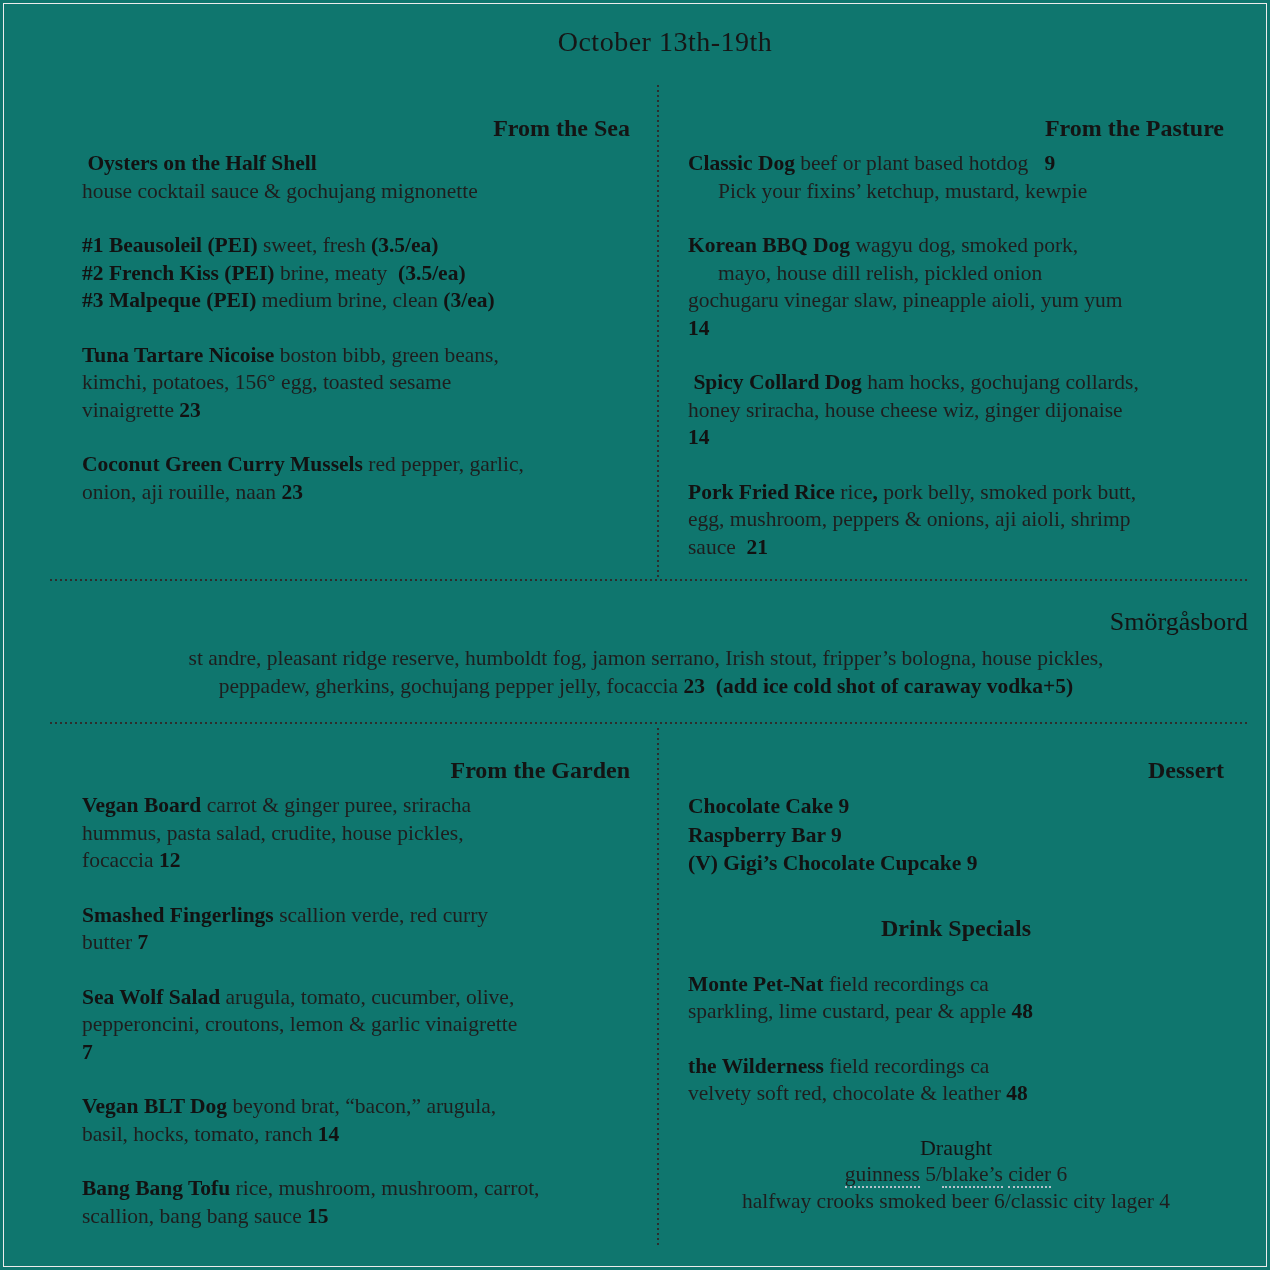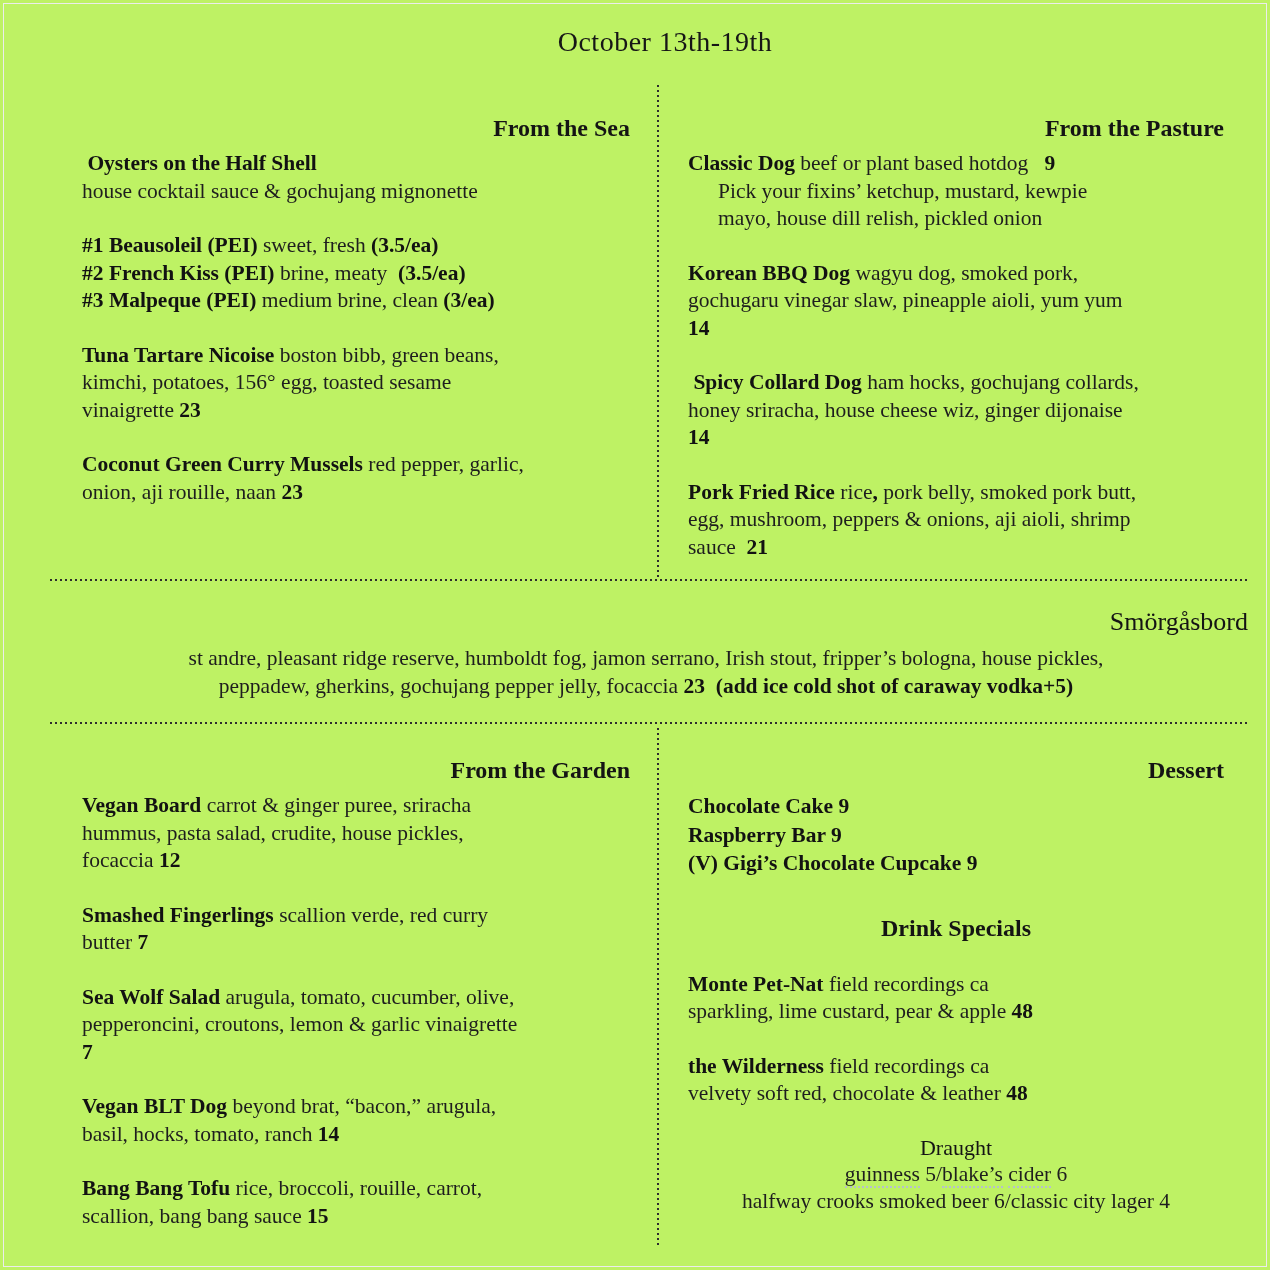--- a/index.html
+++ b/index.html
@@ -1,17 +1,17 @@
 <!DOCTYPE html>
 <html><head>
 <meta charset="utf-8">
 <style>
   html,body{margin:0;padding:0;background:#fff;}
   .page{
-    position:relative;width:1270px;height:1270px;background:#bef264;
+    position:relative;width:1270px;height:1270px;background:#0f766e;
     font-family:"Liberation Serif","DejaVu Serif",serif;color:#1b1b1b;
     overflow:hidden;
   }
   .page::after{
     content:"";position:absolute;inset:3px;border:1px solid #ececec;pointer-events:none;
   }
   .page-title{
     position:absolute;top:26px;left:60px;width:1210px;text-align:center;
     font-size:28px;font-weight:500;letter-spacing:.5px;color:#161616;white-space:pre;
   }
@@ -86,22 +86,22 @@
         <p class="menu-line gap"><span class="b">Coconut Green Curry Mussels </span><span>red pepper, garlic,</span></p>
         <p class="menu-line"><span>onion, aji rouille, naan </span><span class="b">23</span></p>
       </div>
   </div>
 
   <div class="col top-right">
     <p class="col-heading">From the Pasture</p>
     <div>
         <p class="menu-line"><span class="b">Classic Dog </span><span>beef or plant based hotdog   </span><span class="b">9</span></p>
         <p class="menu-line ind-sub"><span>Pick your fixins’ ketchup, mustard, kewpie</span></p>
+        <p class="menu-line gap"><span class="b">Korean BBQ Dog </span><span>wagyu dog, smoked pork,</span></p>
         <p class="menu-line ind-sub"><span>mayo, house dill relish, pickled onion</span></p>
-        <p class="menu-line gap"><span class="b">Korean BBQ Dog </span><span>wagyu dog, smoked pork,</span></p>
         <p class="menu-line"><span>gochugaru vinegar slaw, pineapple aioli, yum yum</span></p>
         <p class="menu-line"><span class="b">14</span></p>
         <p class="menu-line gap"><span class="b"> Spicy Collard Dog </span><span>ham hocks, gochujang collards,</span></p>
         <p class="menu-line"><span>honey sriracha, house cheese wiz, ginger dijonaise</span></p>
         <p class="menu-line"><span class="b">14</span></p>
         <p class="menu-line gap"><span class="b">Pork Fried Rice </span><span>rice</span><span class="b">,</span><span> pork belly, smoked pork butt,</span></p>
         <p class="menu-line"><span>egg, mushroom, peppers &amp; onions, aji aioli, shrimp</span></p>
         <p class="menu-line"><span>sauce  </span><span class="b">21</span></p>
       </div>
   </div>
@@ -120,21 +120,21 @@
         <p class="menu-line"><span class="b">Vegan Board </span><span>carrot &amp; ginger puree, sriracha</span></p>
         <p class="menu-line"><span>hummus, pasta salad, crudite, house pickles,</span></p>
         <p class="menu-line"><span>focaccia </span><span class="b">12</span></p>
         <p class="menu-line gap"><span class="b">Smashed Fingerlings </span><span>scallion verde, red curry</span></p>
         <p class="menu-line"><span>butter </span><span class="b">7</span></p>
         <p class="menu-line gap"><span class="b">Sea Wolf Salad </span><span>arugula, tomato, cucumber, olive,</span></p>
         <p class="menu-line"><span>pepperoncini, croutons, lemon &amp; garlic vinaigrette</span></p>
         <p class="menu-line"><span class="b">7</span></p>
         <p class="menu-line gap"><span class="b">Vegan BLT Dog </span><span>beyond brat, “bacon,” arugula,</span></p>
         <p class="menu-line"><span>basil, hocks, tomato, ranch </span><span class="b">14</span></p>
-        <p class="menu-line gap"><span class="b">Bang Bang Tofu </span><span>rice, broccoli, rouille, carrot,</span></p>
+        <p class="menu-line gap"><span class="b">Bang Bang Tofu </span><span>rice, mushroom, mushroom, carrot,</span></p>
         <p class="menu-line"><span>scallion, bang bang sauce </span><span class="b">15</span></p>
       </div>
   </div>
 
   <div class="col bottom-right">
     <p class="col-heading">Dessert</p>
     <div class="dessert-block">
         <p class="menu-line"><span class="b">Chocolate Cake 9</span></p>
         <p class="menu-line"><span class="b">Raspberry Bar 9</span></p>
         <p class="menu-line"><span class="b">(V) Gigi’s Chocolate Cupcake 9</span></p>

